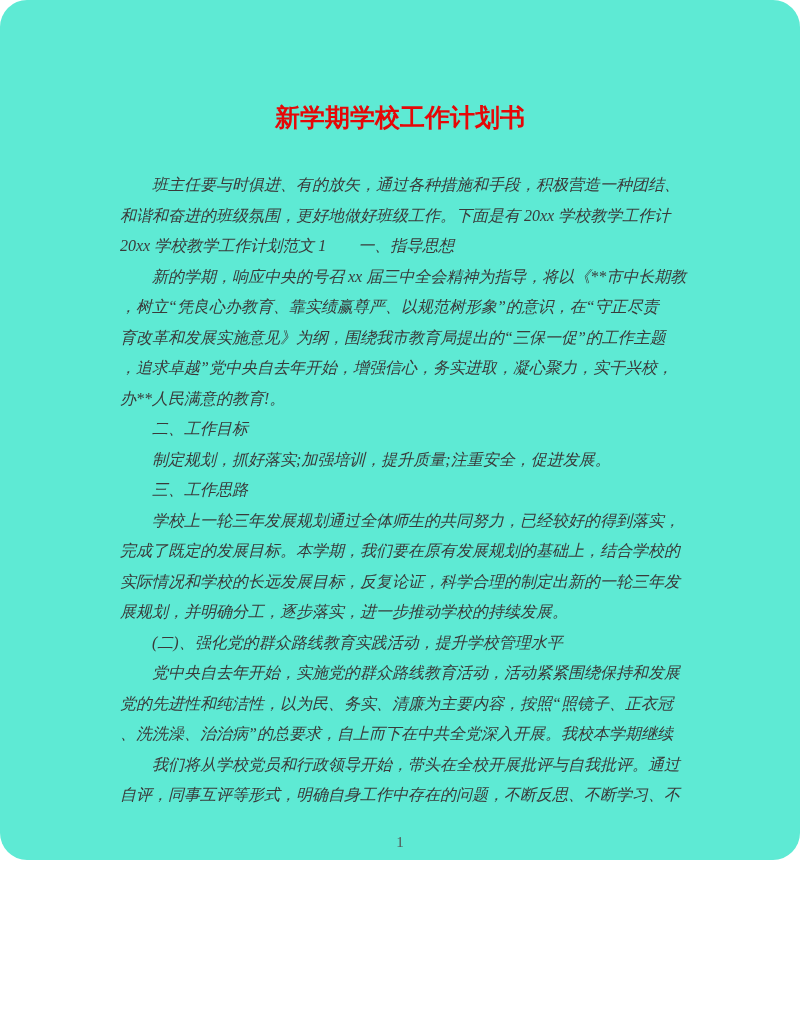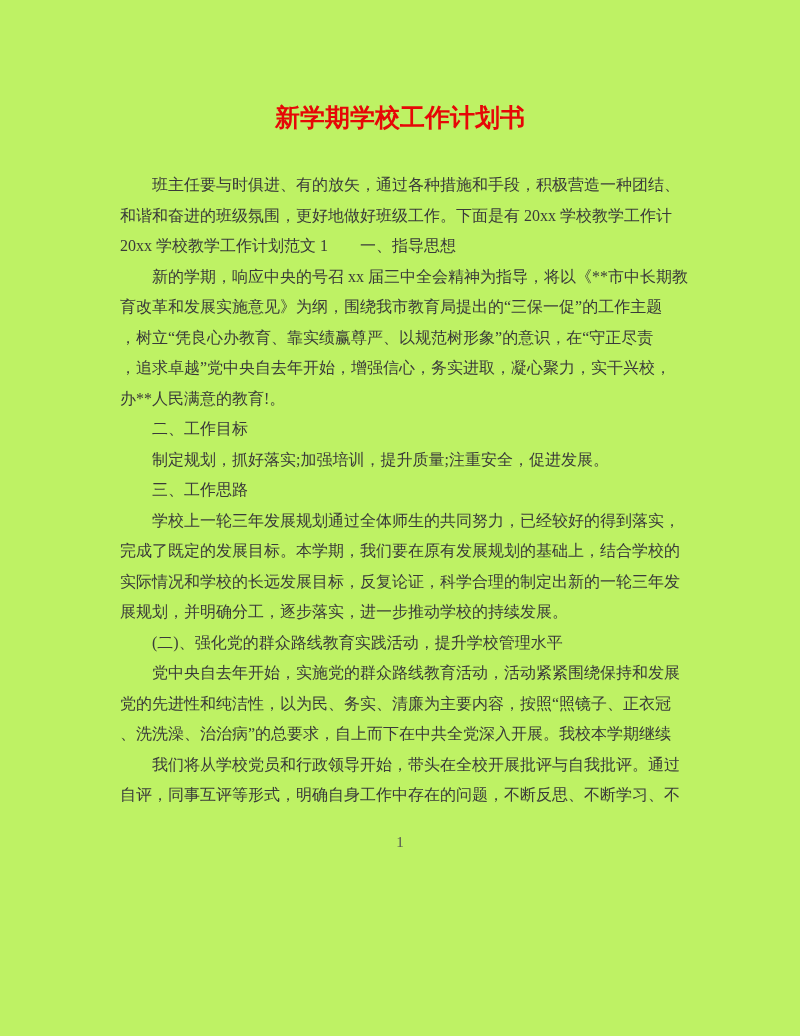--- a/index.html
+++ b/index.html
@@ -8,35 +8,37 @@
   }
   body {
     width: 800px;
     height: 1036px;
     background: #ffffff;
     font-family: "Liberation Serif", "DejaVu Serif", serif;
     overflow: hidden;
   }
   .page {
     width: 800px;
-    height: 1036px;
+    height: 860px;
     padding-top: 98px;
     box-sizing: border-box;
-    background: #bef264;
+    background: #5eead4;
+    border-radius: 27px;
   }
   .doc-title {
     margin: 0;
     font-family: "Liberation Sans", "DejaVu Sans", sans-serif;
     font-weight: 700;
     font-size: 25px;
     line-height: 38px;
     text-align: center;
   }
   .doc-body {
     margin: 34px 52px 0 120px;
+    font-style: italic;
   }
   .line {
     font-size: 16px;
     line-height: 30.5px;
     height: 30.5px;
     white-space: nowrap;
   }
   .line.indent {
     text-indent: 32px;
   }
@@ -52,22 +54,22 @@
 <body>
 
 <div class="page">
   <h1 class="doc-title" style="color: rgb(230, 7, 7);">新学期学校工作计划书</h1>
 
   <div class="doc-body" style="color: rgb(58, 58, 58);">
       <div class="line indent">班主任要与时俱进、有的放矢，通过各种措施和手段，积极营造一种团结、</div>
       <div class="line">和谐和奋进的班级氛围，更好地做好班级工作。下面是有 20xx 学校教学工作计</div>
       <div class="line">20xx 学校教学工作计划范文 1　　一、指导思想</div>
       <div class="line indent">新的学期，响应中央的号召 xx 届三中全会精神为指导，将以《**市中长期教</div>
+      <div class="line">，树立“凭良心办教育、靠实绩赢尊严、以规范树形象”的意识，在“守正尽责</div>
       <div class="line">育改革和发展实施意见》为纲，围绕我市教育局提出的“三保一促”的工作主题</div>
-      <div class="line">，树立“凭良心办教育、靠实绩赢尊严、以规范树形象”的意识，在“守正尽责</div>
       <div class="line">，追求卓越”党中央自去年开始，增强信心，务实进取，凝心聚力，实干兴校，</div>
       <div class="line">办**人民满意的教育!。</div>
       <div class="line indent">二、工作目标</div>
       <div class="line indent">制定规划，抓好落实;加强培训，提升质量;注重安全，促进发展。</div>
       <div class="line indent">三、工作思路</div>
       <div class="line indent">学校上一轮三年发展规划通过全体师生的共同努力，已经较好的得到落实，</div>
       <div class="line">完成了既定的发展目标。本学期，我们要在原有发展规划的基础上，结合学校的</div>
       <div class="line">实际情况和学校的长远发展目标，反复论证，科学合理的制定出新的一轮三年发</div>
       <div class="line">展规划，并明确分工，逐步落实，进一步推动学校的持续发展。</div>
       <div class="line indent">(二)、强化党的群众路线教育实践活动，提升学校管理水平</div>

